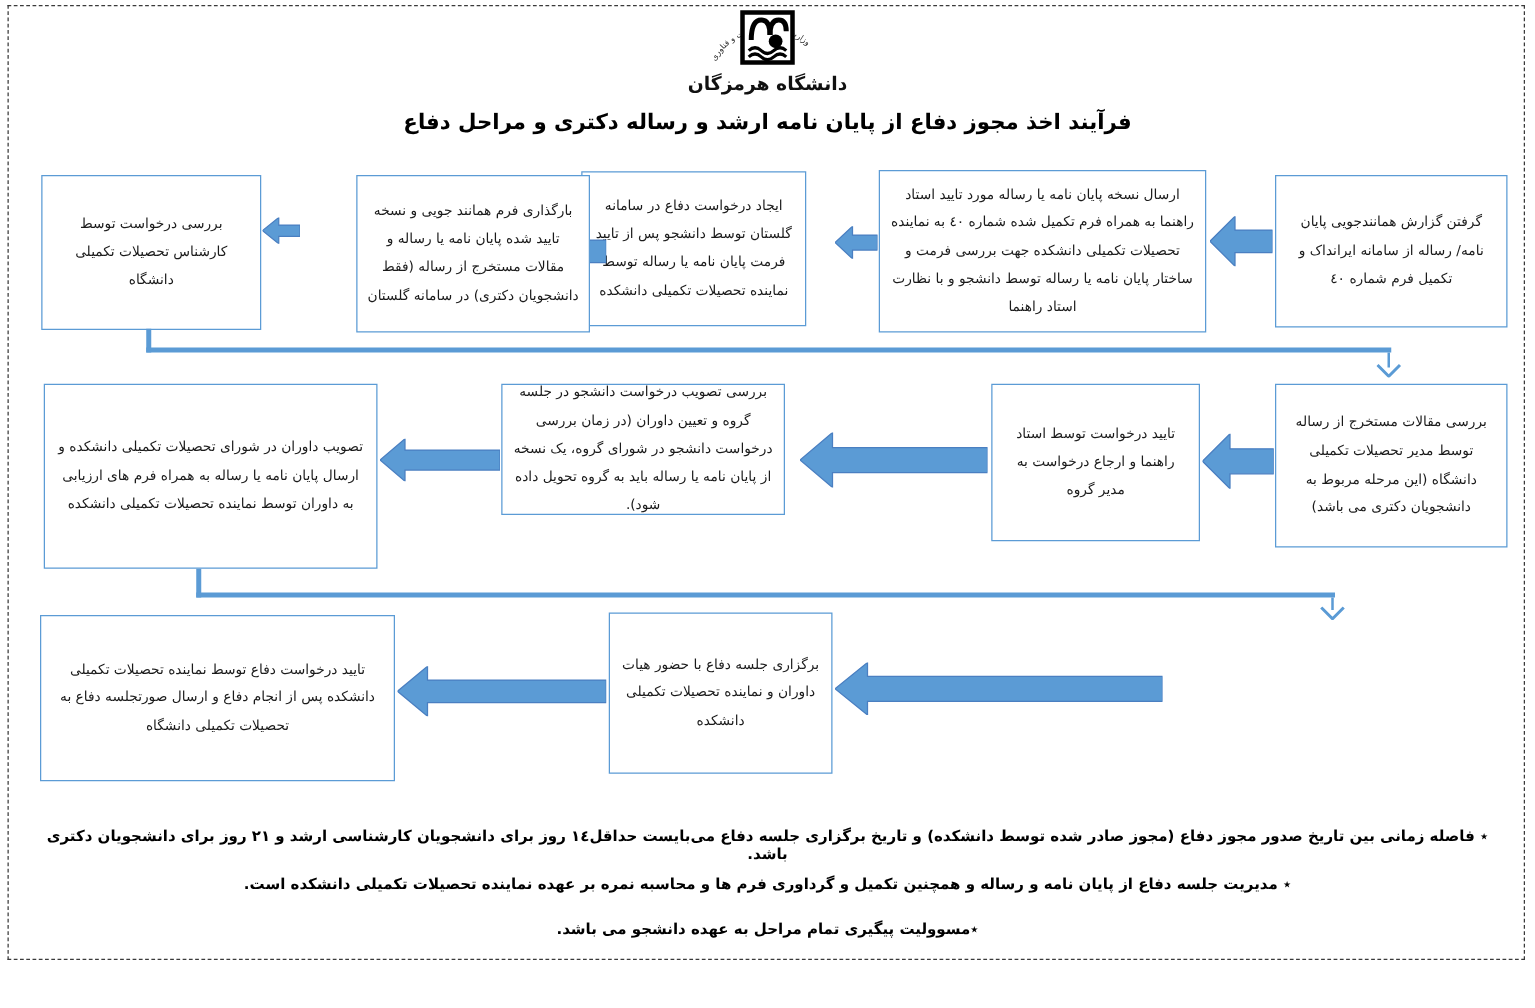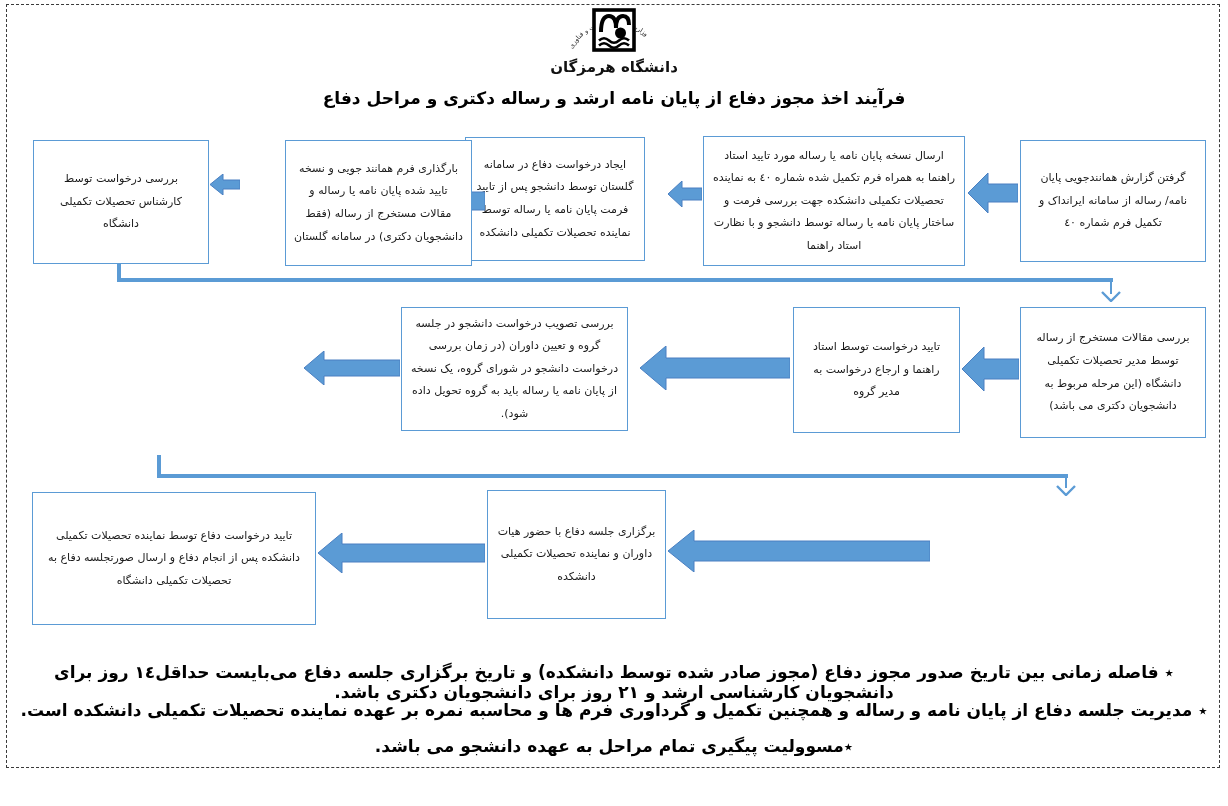--- a/index.html
+++ b/index.html
@@ -23,21 +23,21 @@
     position:absolute; background:#fff; border:1px solid #5b9bd5;
     display:flex; align-items:center; justify-content:center;
     text-align:center; font-size:11px; line-height:2.05; color:#1a1a1a;
     padding:4px 8px; box-sizing:border-box;
   }
   .arrow{ position:absolute; }
   .cline{ position:absolute; background:#5b9bd5; }
   .vhead{ position:absolute; }
   .notes{
     position:absolute; left:20px; width:1188px; text-align:center;
-    font-size:17px; font-weight:bold; color:#000; direction:rtl;
+    font-size:12px; font-weight:bold; color:#000; direction:rtl;
   }
   .emblem{ position:absolute; left:549px; top:2px; }
 </style>
 </head>
 <body>
 
 <div class="page">
 
   <div class="frame"></div>
 
@@ -98,26 +98,27 @@
   <svg class="arrow" style="left:962px;top:347px;" width="57" height="44" viewBox="0 0 57 44">
     <polygon points="57,12 22,12 22,0 0,22 22,44 22,32 57,32" fill="#5b9bd5" stroke="#4a7fc1" stroke-width="1"></polygon>
   </svg>
 
   <div class="fbox" dir="rtl" style="left:793px;top:307px;width:167px;height:126px;">تایید درخواست توسط استاد راهنما و ارجاع درخواست به مدیر گروه</div>
 
   <svg class="arrow" style="left:640px;top:346px;" width="150" height="44" viewBox="0 0 150 44">
     <polygon points="150,12 26,12 26,0 0,22 26,44 26,32 150,32" fill="#5b9bd5" stroke="#4a7fc1" stroke-width="1"></polygon>
   </svg>
 
-  <div class="fbox" dir="rtl" style="left:401px;top:307px;width:227px;height:124px;">بررسی تصویب درخواست دانشجو در جلسه گروه و تعیین داوران (در زمان بررسی درخواست دانشجو در شورای گروه، یک نسخه از پایان نامه یا رساله باید به گروه تحویل داده شود).</div>
+  <div class="fbox" dir="rtl" style="left:401px;top:307px;width:227px;height:105px;">بررسی تصویب درخواست دانشجو در جلسه گروه و تعیین داوران (در زمان بررسی درخواست دانشجو در شورای گروه، یک نسخه از پایان نامه یا رساله باید به گروه تحویل داده شود).</div>
 
   <svg class="arrow" style="left:304px;top:351px;" width="96" height="34" viewBox="0 0 96 34">
     <polygon points="96,9 20,9 20,0 0,17 20,34 20,25 96,25" fill="#5b9bd5" stroke="#4a7fc1" stroke-width="1"></polygon>
   </svg>
 
+  <div class="fbox" dir="rtl" style="left:35px;top:307px;width:267px;height:148px;">تصویب داوران در شورای تحصیلات تکمیلی دانشکده و ارسال پایان نامه یا رساله به همراه فرم های ارزیابی به داوران توسط نماینده تحصیلات تکمیلی دانشکده</div>
 
   <div class="cline" style="left:157px;top:455px;width:4px;height:23px;"></div>
   <div class="cline" style="left:157px;top:474px;width:911px;height:4px;"></div>
   <div class="cline" style="left:1065px;top:478px;width:2px;height:10px;"></div>
   <svg class="vhead" style="left:1056px;top:485px;" width="20" height="11" viewBox="0 0 20 11">
     <polyline points="1,1 10,10 19,1" fill="none" stroke="#5b9bd5" stroke-width="2.4"></polyline>
   </svg>
 
 
   <svg class="arrow" style="left:668px;top:530px;" width="262" height="42" viewBox="0 0 262 42">

